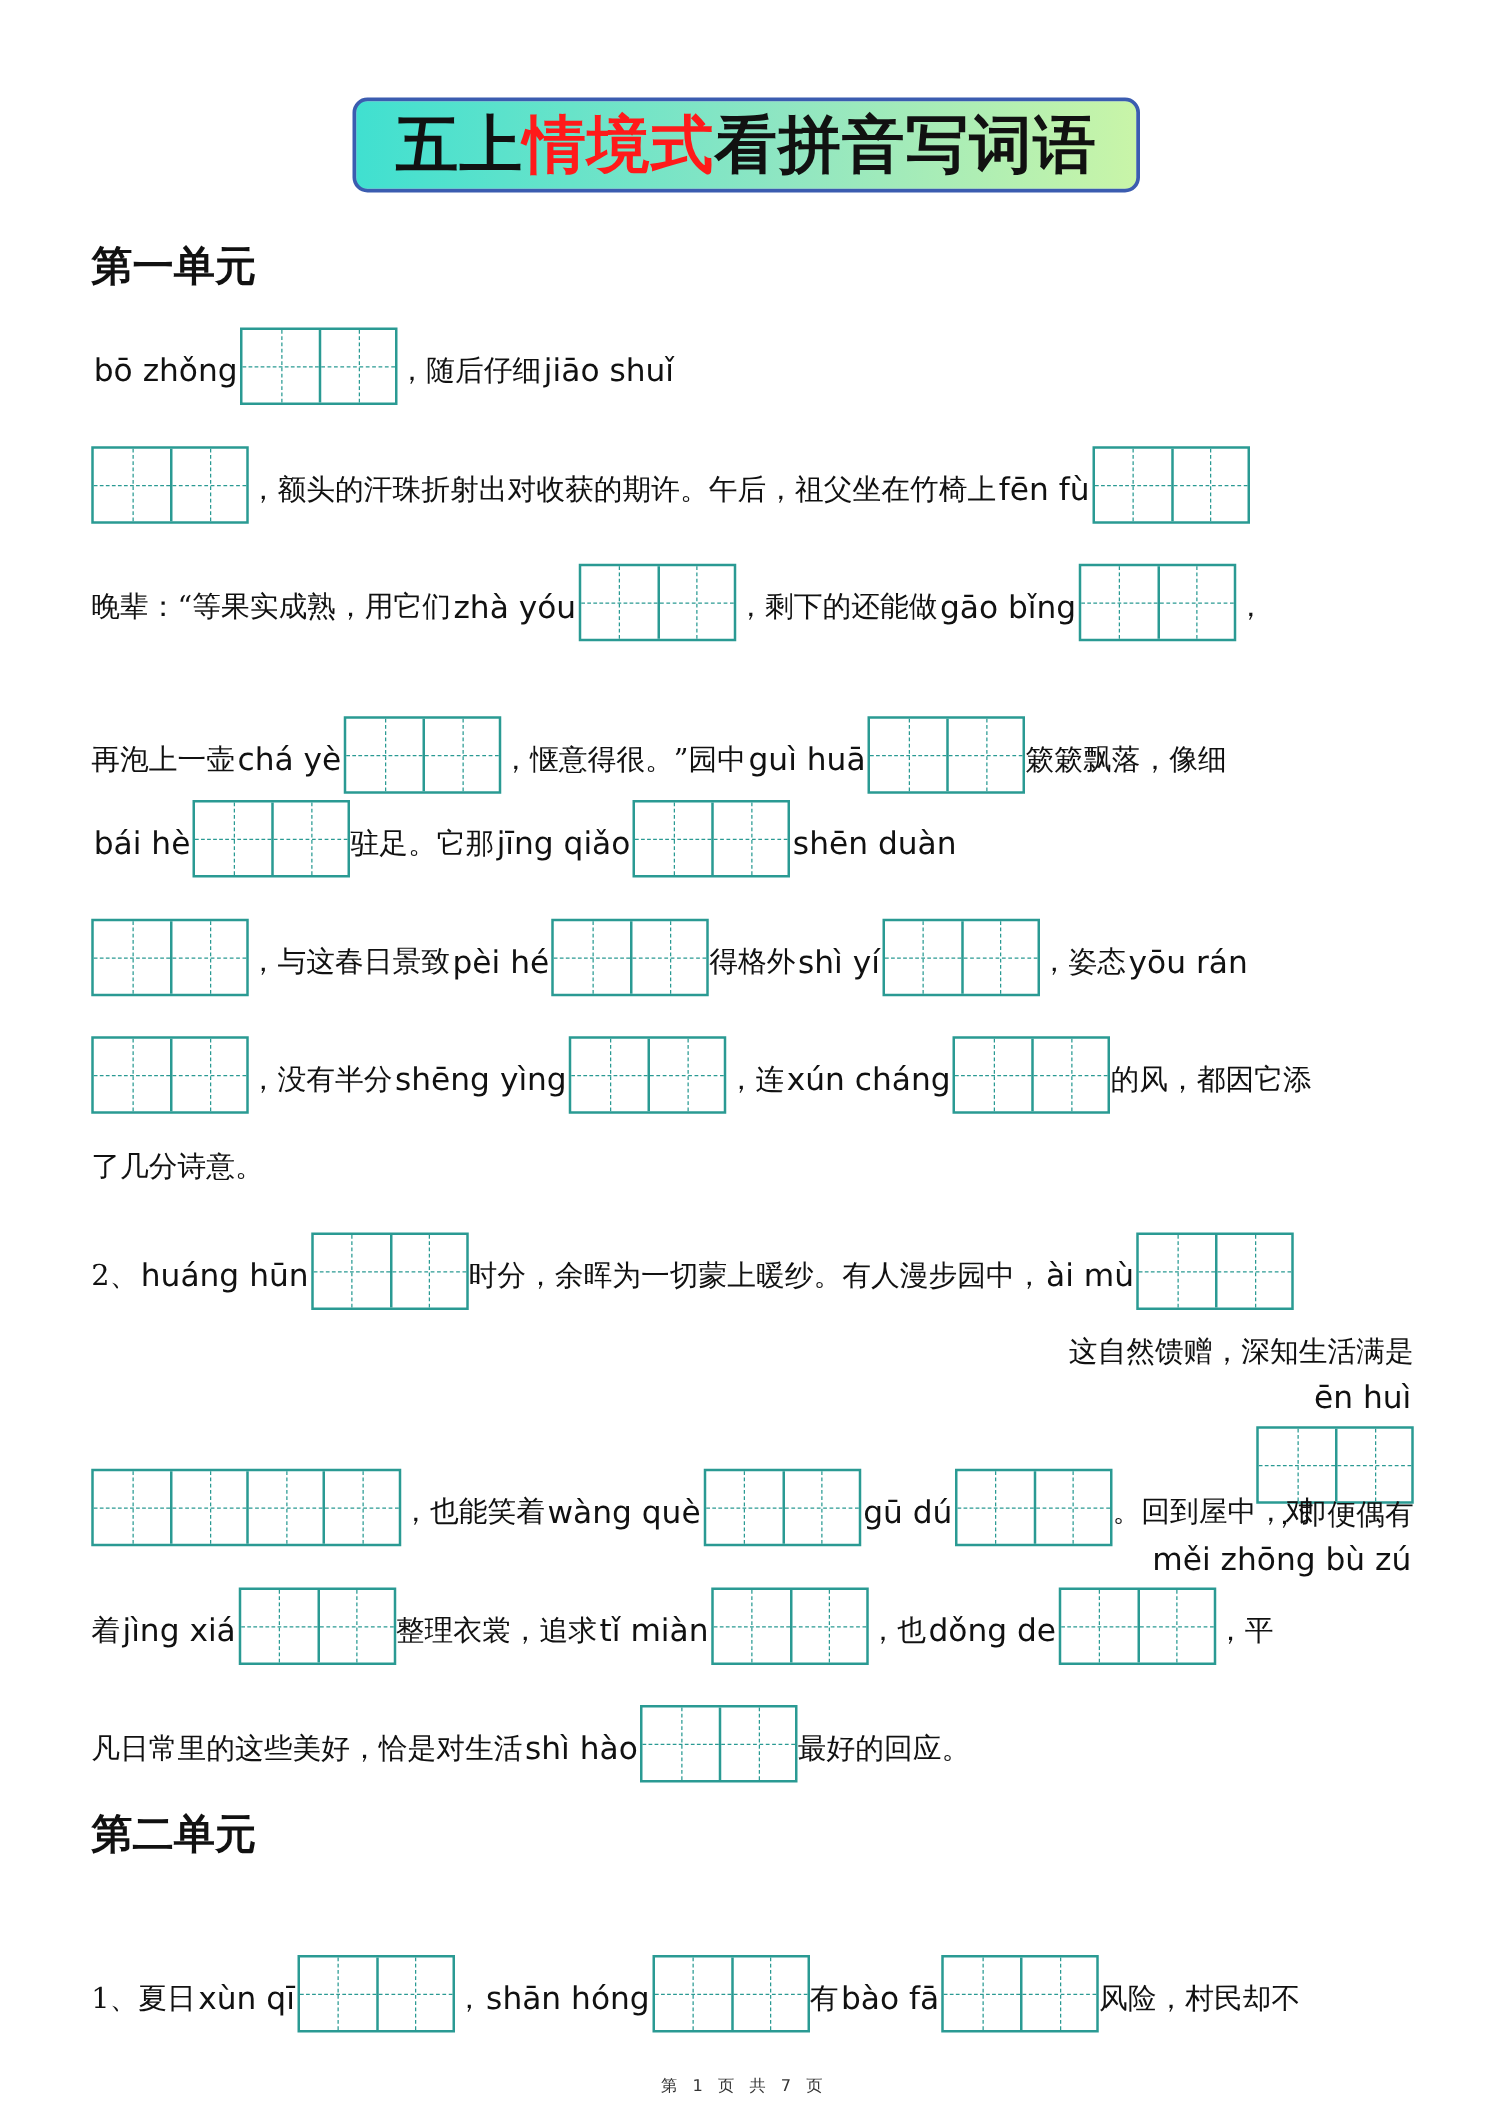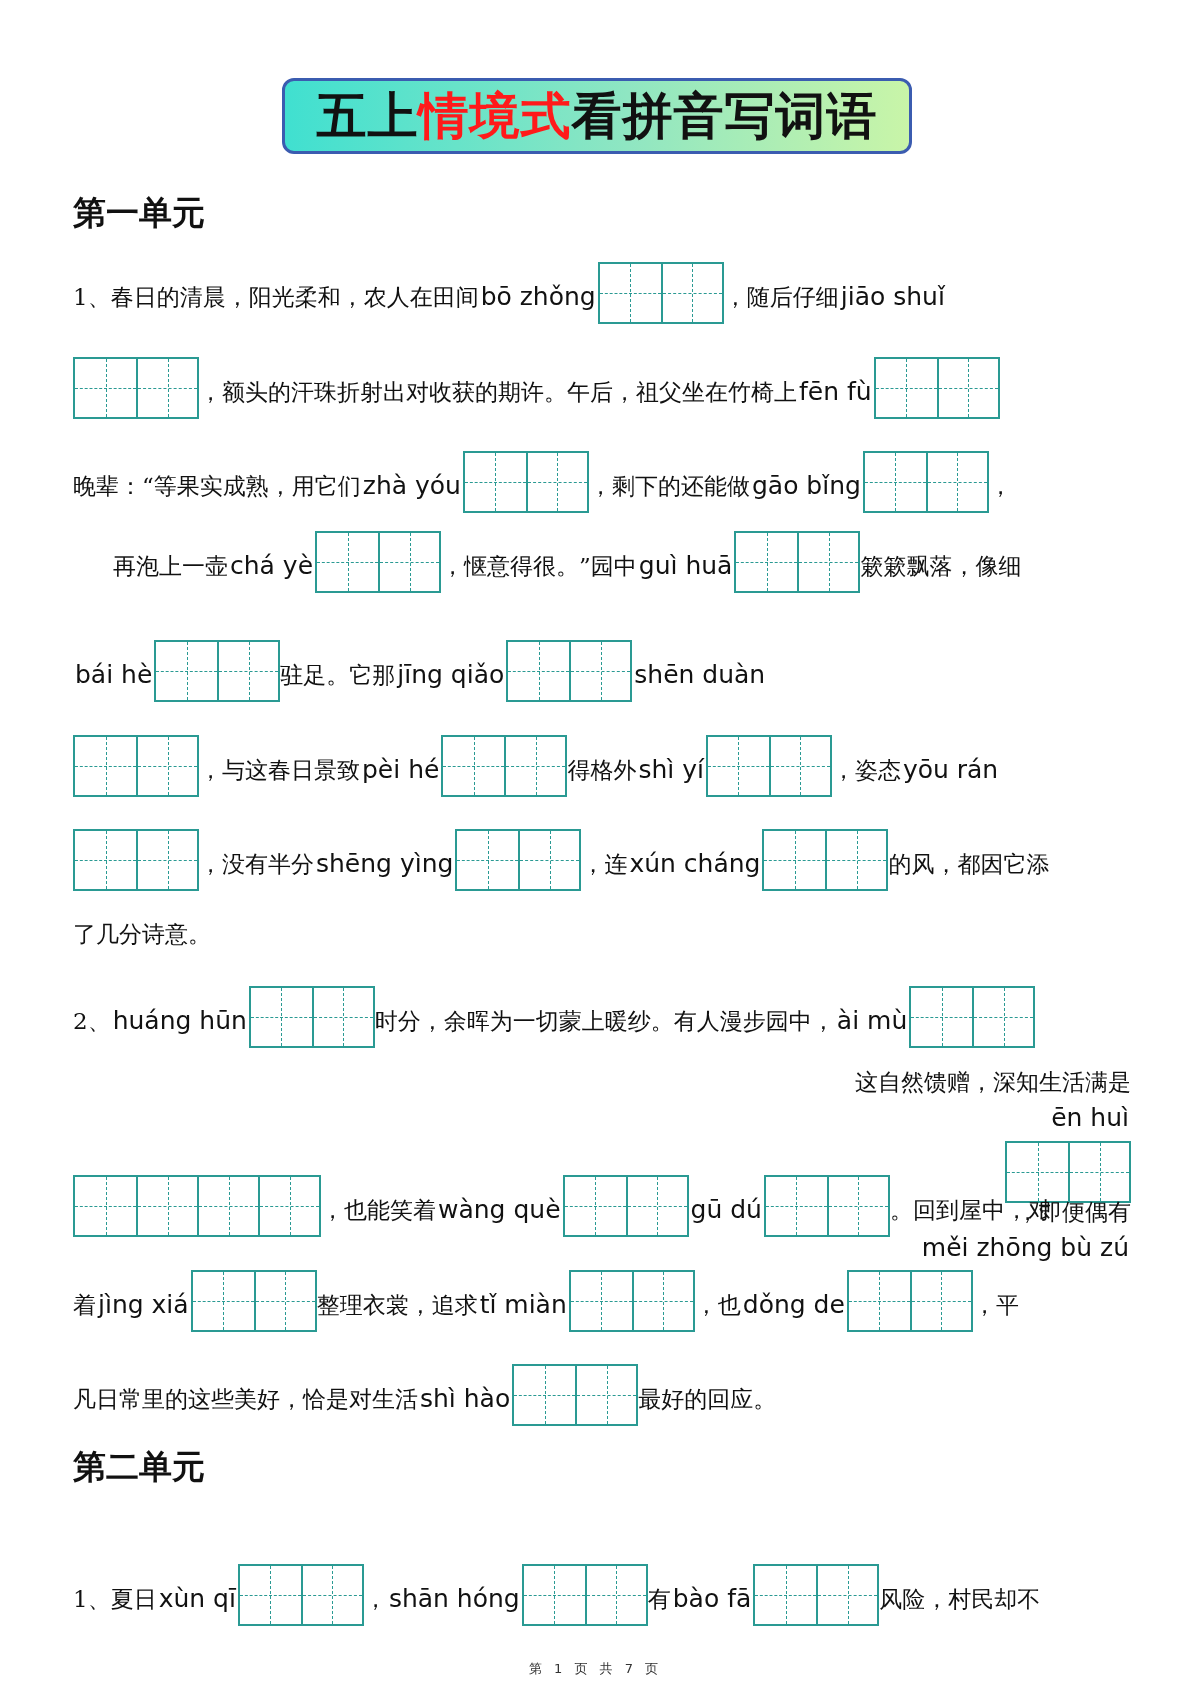--- a/index.html
+++ b/index.html
@@ -42,21 +42,20 @@
   <span>五上</span>
     <span class="red">情境式</span>
     <span>看拼音写词语</span>
 </div>
 
 <div class="heading" style="top:193px">第一单元</div>
 <div class="heading" style="top:1447px">第二单元</div>
 
 <div id="lines">
     <div class="line" style="top: 250px;">
-      <span class="txt">1、春日的清晨，阳光柔和，农人在田间</span>
       <span class="py">bō zhǒng</span>
       <span class="box">
         <span class="cell"></span>
         <span class="cell"></span>
       </span>
       <span class="txt">，随后仔细</span>
       <span class="py">jiāo shuǐ</span>
     </div>
     <div class="line" style="top: 345px;">
       <span class="box">
@@ -78,21 +77,21 @@
         <span class="cell"></span>
       </span>
       <span class="txt">，剩下的还能做</span>
       <span class="py">gāo bǐng</span>
       <span class="box">
         <span class="cell"></span>
         <span class="cell"></span>
       </span>
       <span class="txt">，</span>
     </div>
-    <div class="line" style="top: 519px; margin-left: 40px;">
+    <div class="line" style="top: 561px;">
       <span class="txt">再泡上一壶</span>
       <span class="py">chá yè</span>
       <span class="box">
         <span class="cell"></span>
         <span class="cell"></span>
       </span>
       <span class="txt">，惬意得很。”园中</span>
       <span class="py">guì huā</span>
       <span class="box">
         <span class="cell"></span>

